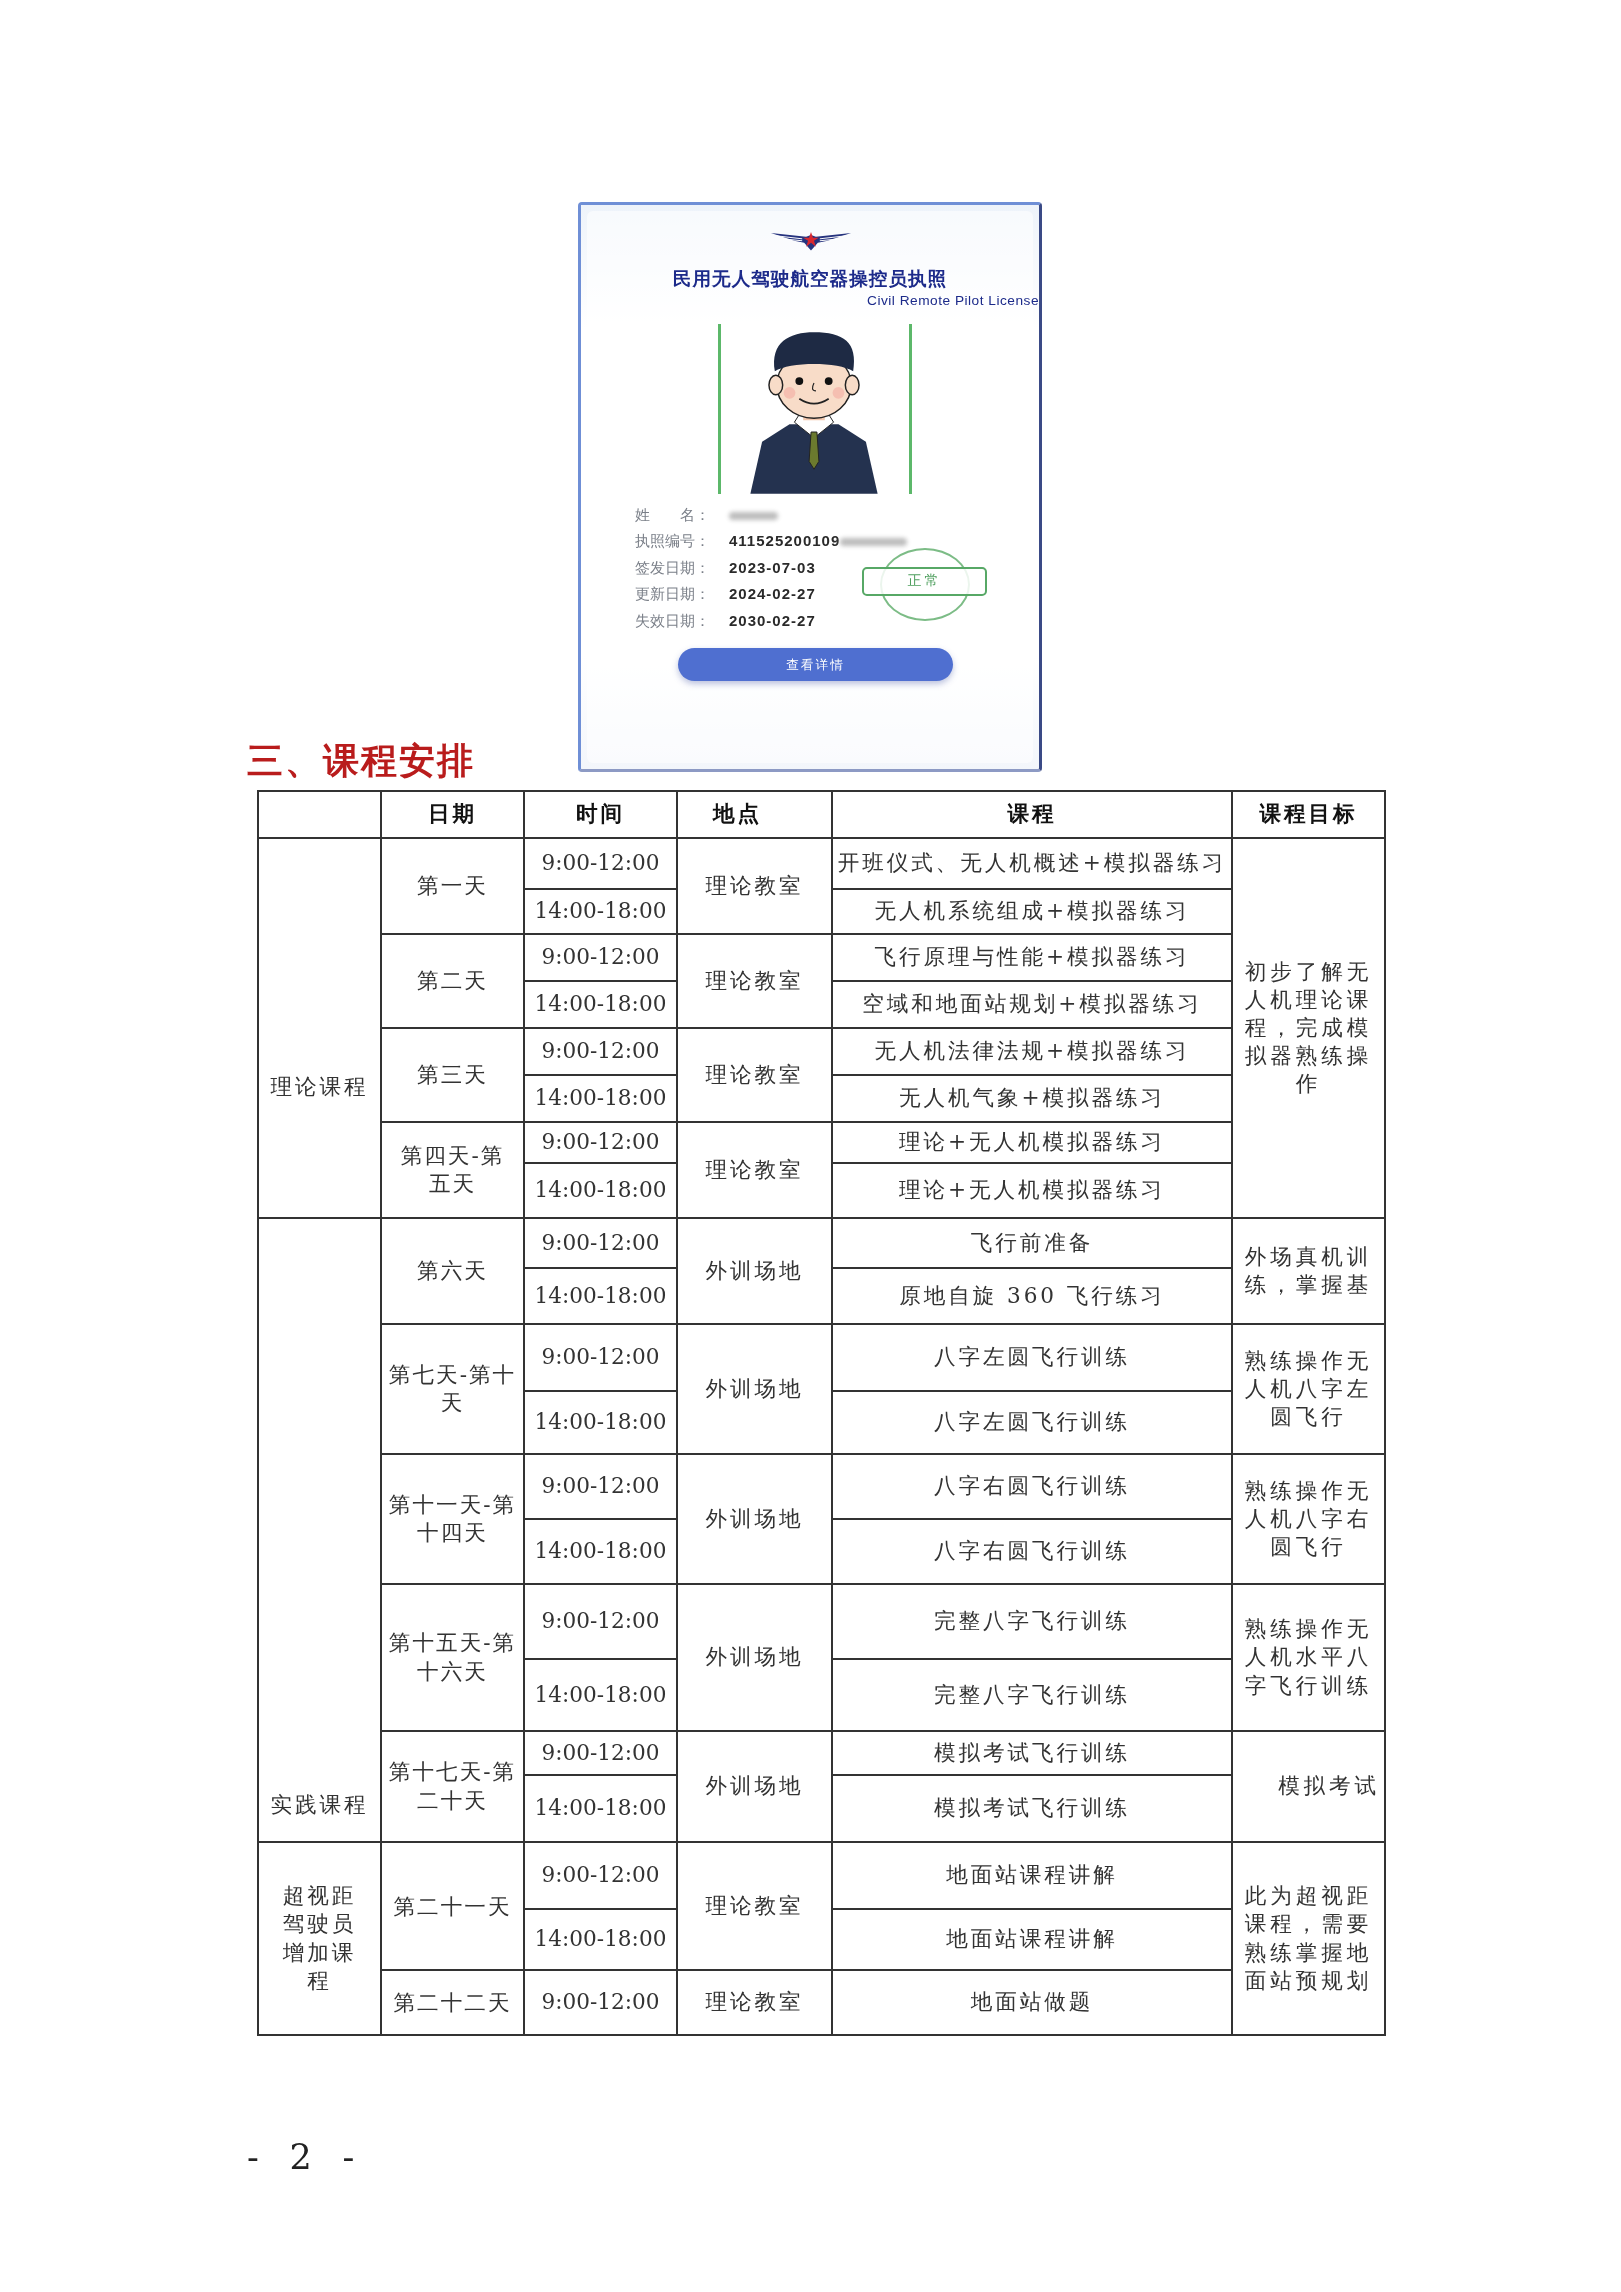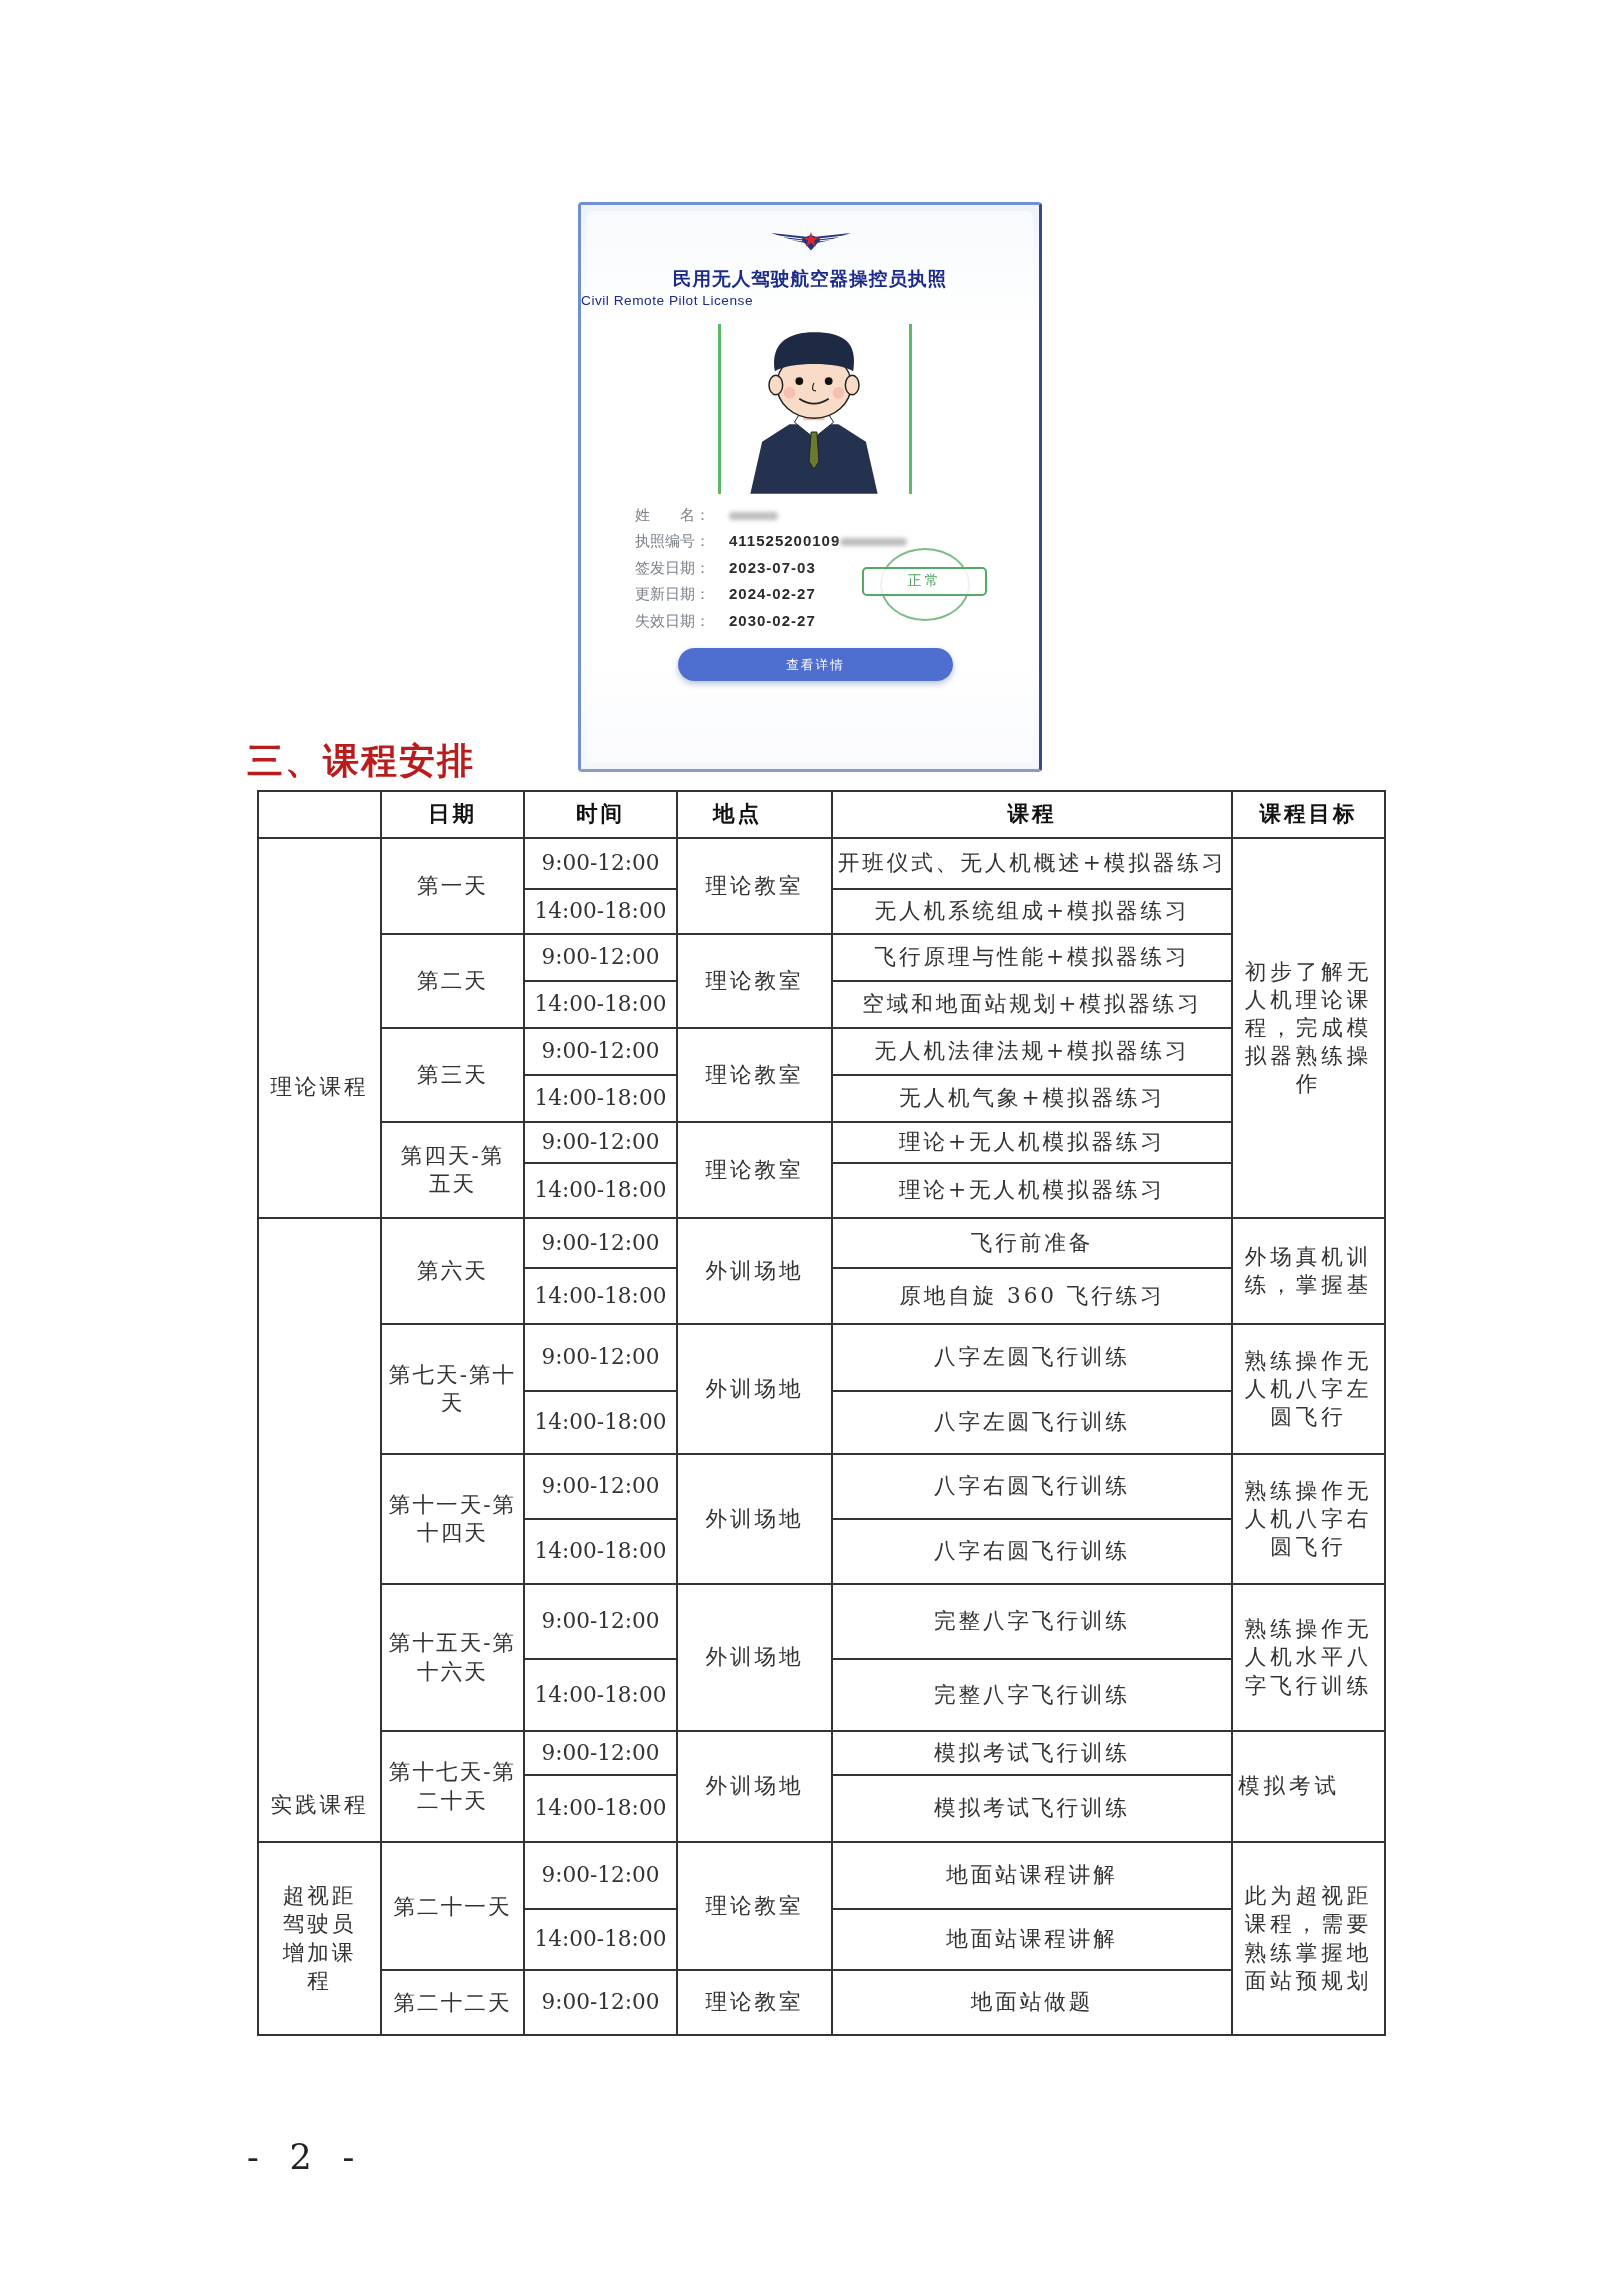--- a/index.html
+++ b/index.html
@@ -9,21 +9,21 @@
   
   .card { position:absolute; left:578px; top:202px; width:464px; height:570px;
           box-sizing:border-box; border:3.9px solid #6f8fd6; border-right-color:#3a4a86; border-bottom-color:#8d9ac4;
           background: linear-gradient(180deg, #eef3fa 0%, #ffffff 22%, #ffffff 80%, #f3f6fb 100%);
           border-radius:3.9px; }
   .card-inner { position:absolute; inset:5.9px; border-radius:5.9px; background:rgba(255,255,255,0.55); }
   .logo { position:absolute; left:188px; top:23.5px; width:84px; height:25.5px; }
   .card-title { position:absolute; left:0; right:0; top:61px; text-align:center;
                 font-family:"DejaVu Sans", "Liberation Sans", sans-serif; font-weight:bold;
                 font-size:18.6px; color:#1c2a8a; letter-spacing:1px; }
-  .card-subtitle { position:absolute; left:0; right:0; top:88px; text-align:left;
+  .card-subtitle { position:absolute; left:0; right:0; top:88px; text-align:right;
                    font-family:"Liberation Sans", sans-serif; font-size:13.7px; color:#1c2a8a; letter-spacing:0.5px; }
   .photo { position:absolute; left:137px; top:119px; width:194px; height:170px; background:#fff;
            border-left:3.9px solid #5cb86a; border-right:3.9px solid #5cb86a; box-sizing:border-box; }
   .info { position:absolute; left:54px; font-family:Liberation Sans, sans-serif; font-size:15px; }
   .info .lbl { display:inline-block; width:94px; color:#7a7f88; }
   .info .val { color:#2a2a2a; font-weight:bold; letter-spacing:1px; }
   .blur { display:inline-block; height:7.8px; background:#bdbdbd; filter:blur(2px); border-radius:3.9px; vertical-align:middle; }
   .stamp { position:absolute; left:281px; top:349px; width:127px; height:61px; }
   .stamp-box { position:absolute; left:0; top:12.7px; width:125px; height:29px; box-sizing:border-box;
                border:2px solid #57a866; border-radius:4.9px; background:rgba(255,255,255,0.85);
@@ -226,21 +226,21 @@
   <tr style="height:72px">
     <td class="time" style="text-align:center;">14:00-18:00</td>
     <td class="course">完整八字飞行训练</td>
   </tr>
 
   <tr style="height:44px">
     <td rowspan="2" class="day">第十七天-第二十天</td>
     <td class="time" style="text-align:center;">9:00-12:00</td>
     <td rowspan="2" style="letter-spacing:2.9px;">外训场地</td>
     <td class="course">模拟考试飞行训练</td>
-    <td rowspan="2" class="goal top" style="text-align:left;padding-left:5px;">模拟考试</td>
+    <td rowspan="2" class="goal top" style="text-align:right;padding-left:11px;">模拟考试</td>
   </tr>
   <tr style="height:67px">
     <td class="time" style="text-align:center;">14:00-18:00</td>
     <td class="course">模拟考试飞行训练</td>
   </tr>
 
   <tr style="height:67px">
     <td rowspan="3" class="cat" style="padding:0 13.7px;">超视距驾驶员增加课程</td>
     <td rowspan="2" class="day top" style="line-height:29px;">第二十一天</td>
     <td class="time top" style="text-align:center;">9:00-12:00</td>

